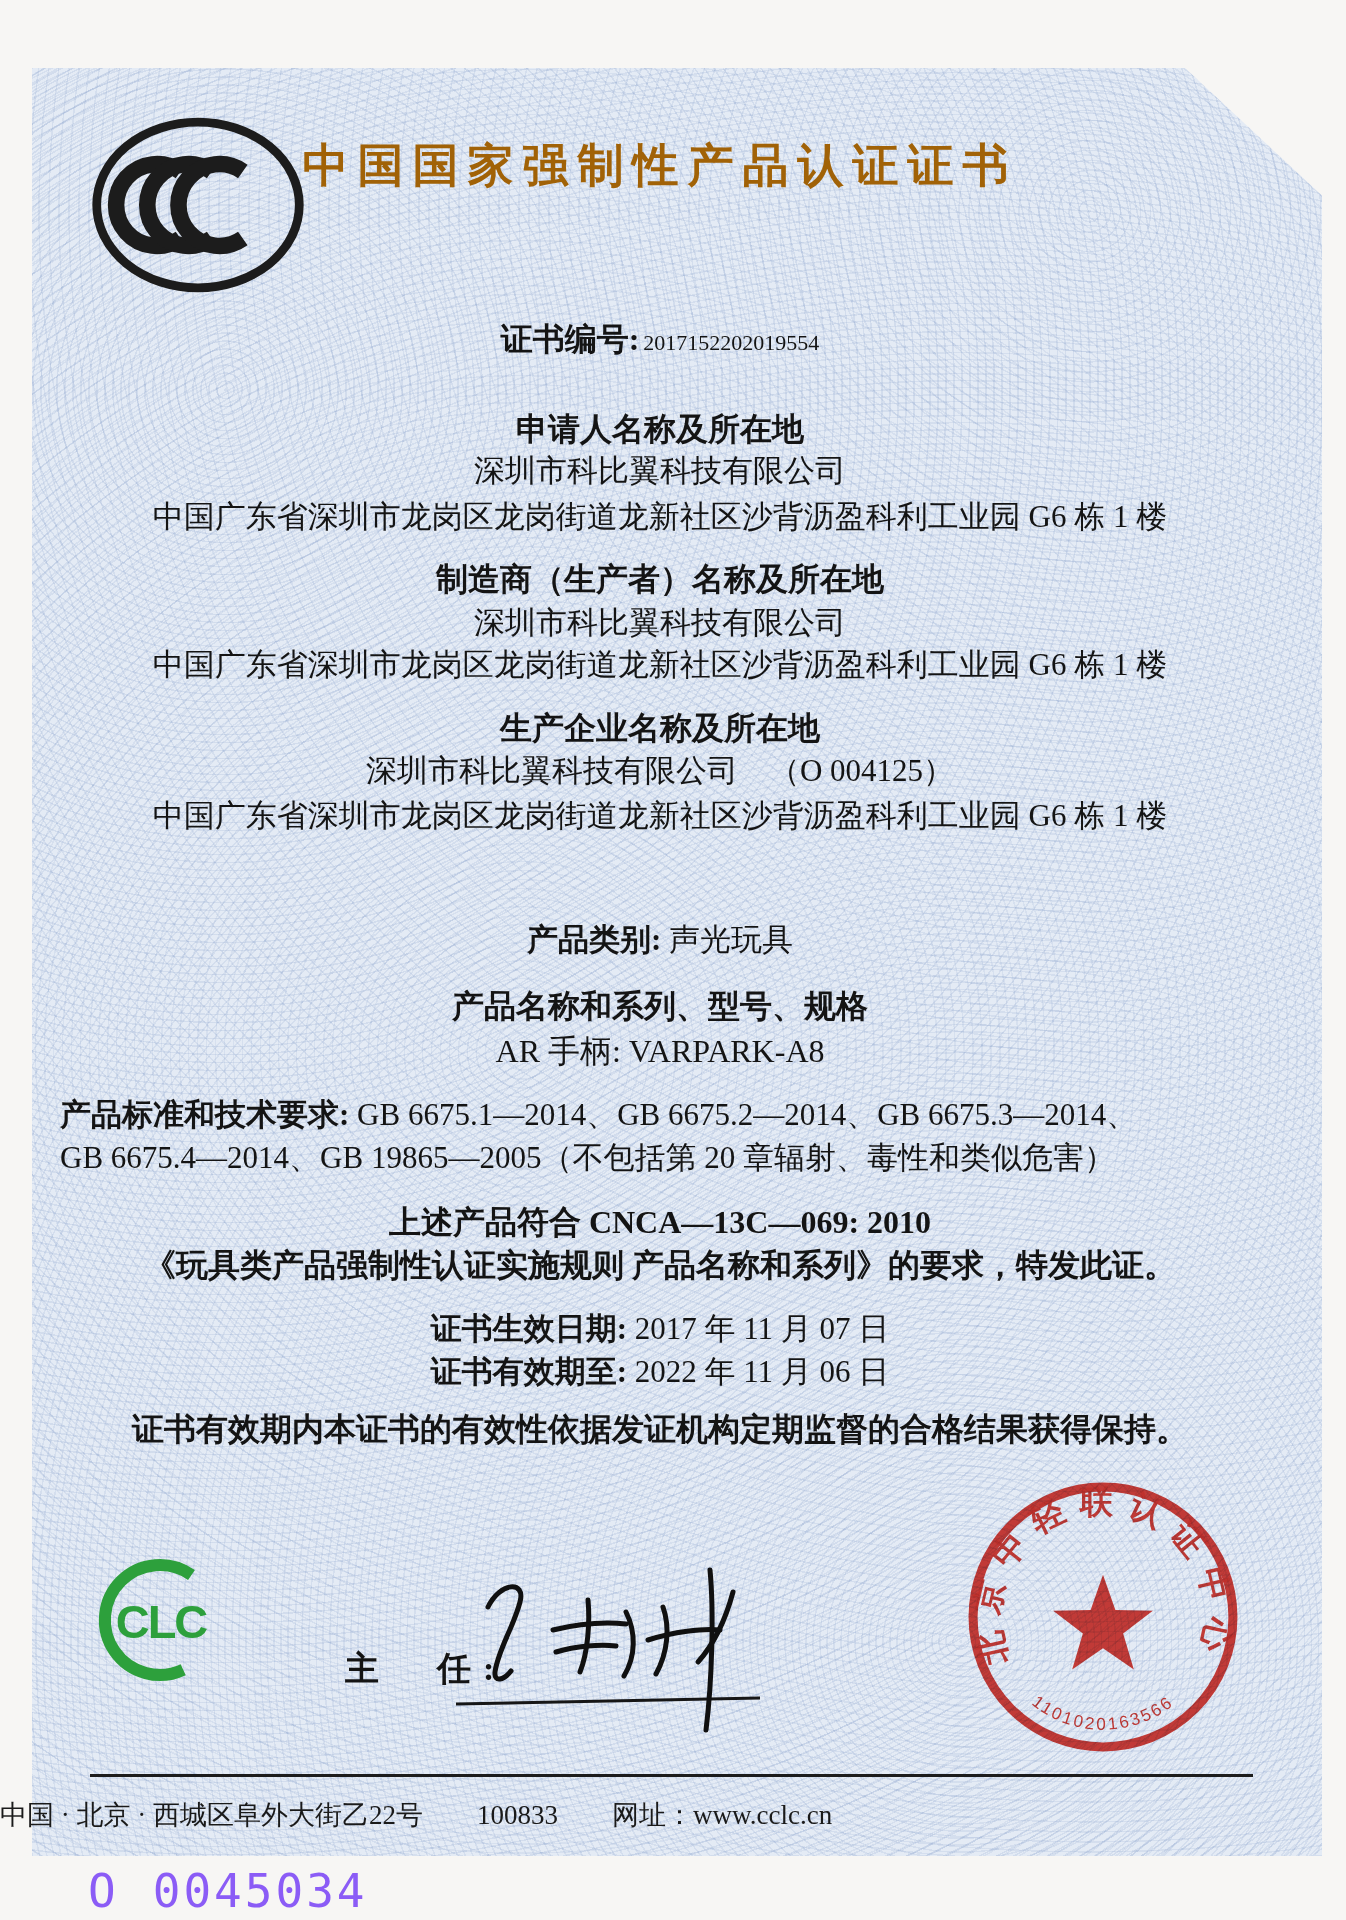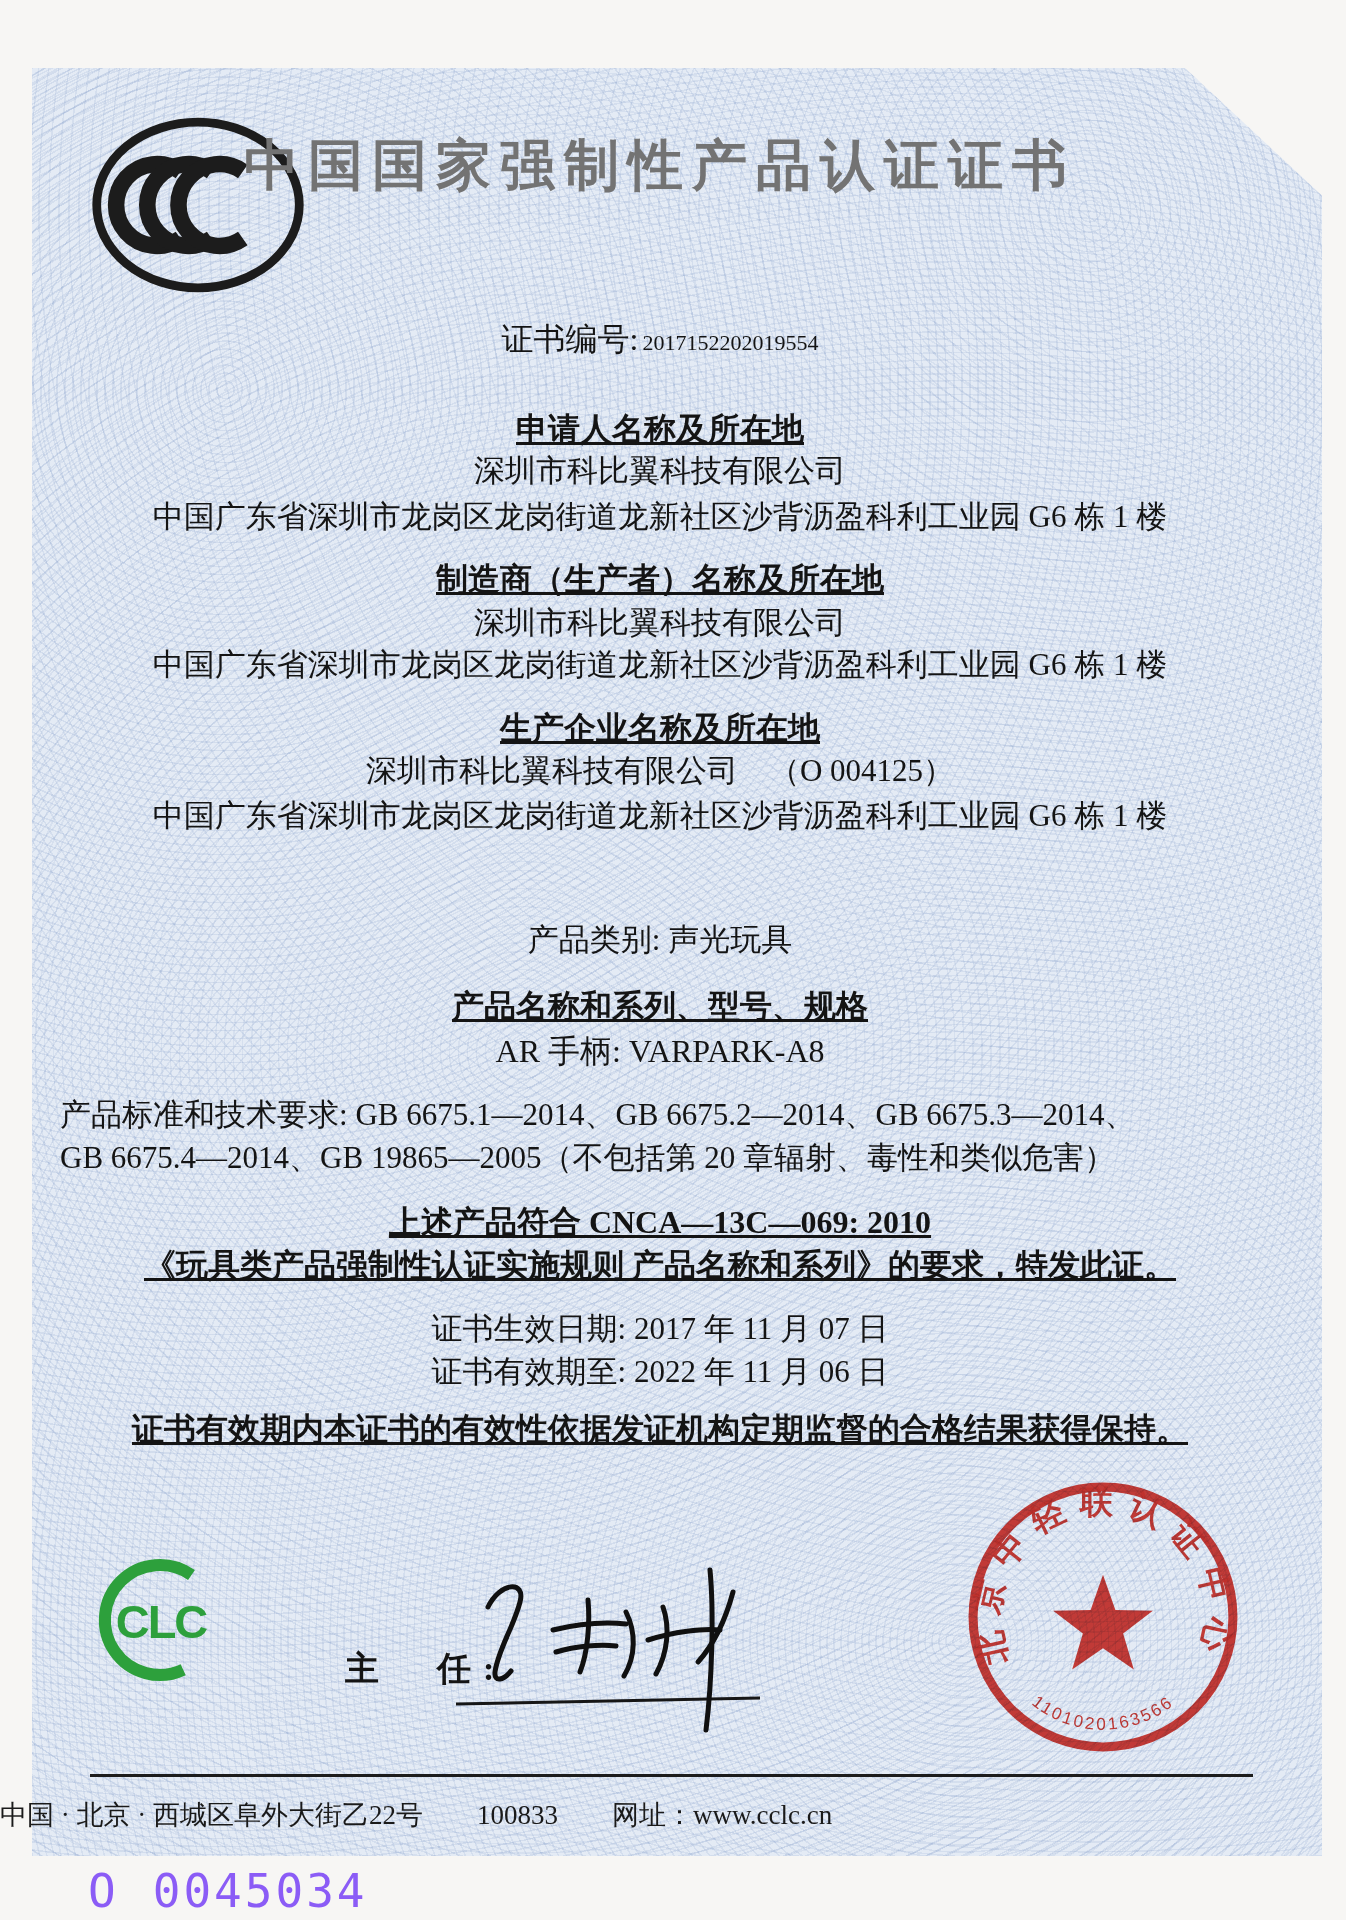--- a/index.html
+++ b/index.html
@@ -23,24 +23,24 @@
   }
   
   .fold{
     position:absolute;left:1185px;top:68px;width:161px;height:150px;
     background:#f7f6f4;
     clip-path:polygon(0 0,100% 0,100% 100%);
   }
   .cline{position:absolute;left:0;width:1320px;text-align:center;white-space:nowrap;}
   .lline{position:absolute;left:60px;width:1250px;text-align:left;white-space:nowrap;}
   .t31{font-size:31px;line-height:38px;}
-  .t32b{font-size:32px;line-height:38px;font-weight:700;text-decoration:underline;}
-  .lbl{font-weight:400;margin-top:20px;}
+  .t32b{font-size:32px;line-height:38px;font-weight:700;}
+  .lbl{font-weight:700;margin-top:20px;}
   .title{
-    font-size:55px;line-height:62px;font-weight:700;letter-spacing:9px;color:#737373;
+    font-size:46px;line-height:62px;font-weight:700;letter-spacing:9px;color:#a16207;
   }
   .serif{font-family:"Liberation Serif","DejaVu Serif",serif;}
   .footer-line{position:absolute;left:90px;top:1774px;width:1163px;height:3px;background:#1c1c1c;}
   .footer-text{position:absolute;left:0;top:1797px;width:1346px;text-align:left;font-size:27px;color:#1a1a1a;}
   .serial{
     position:absolute;left:75px;top:1864px;
     font-family:"DejaVu Sans Mono","Liberation Mono",monospace;
     font-size:46px;color:#8b5cf6;letter-spacing:3px;white-space:nowrap;margin-left:13px;
   }
   .serial .gap{display:inline-block;width:34px;}

